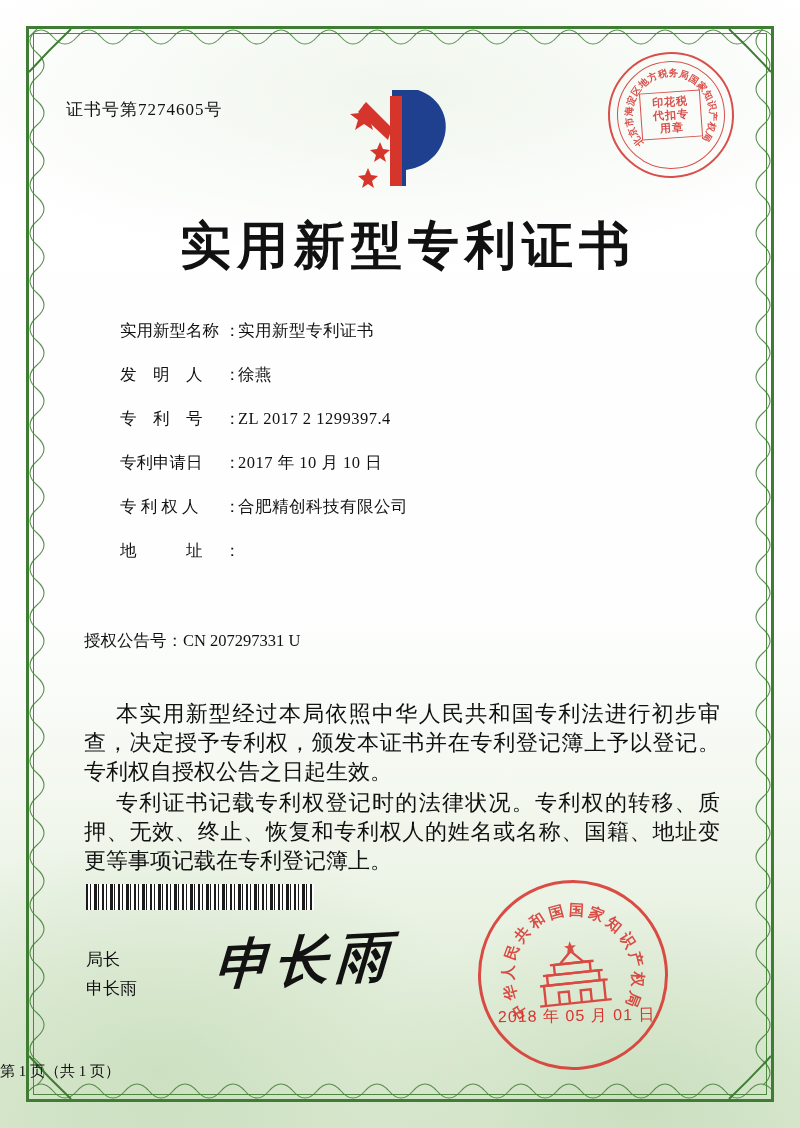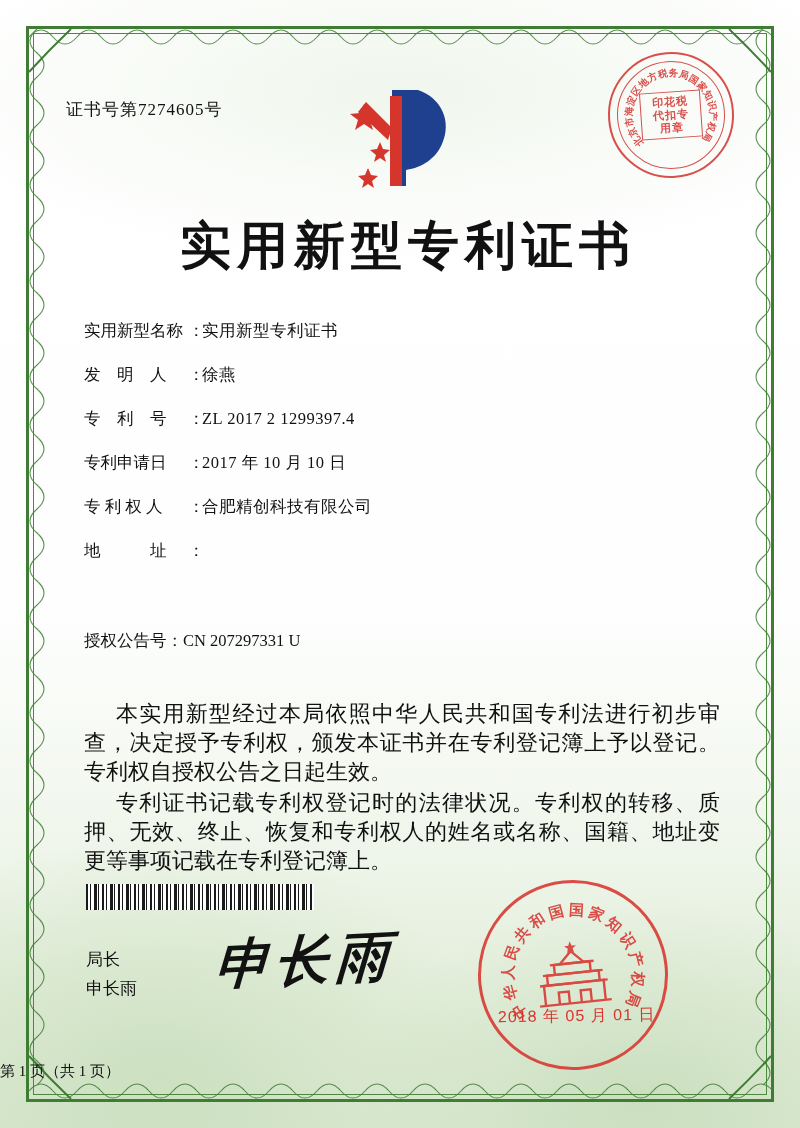--- a/index.html
+++ b/index.html
@@ -172,20 +172,21 @@
   .field-row {
     display: flex;
     align-items: baseline;
     margin-bottom: 27px;
   }
   .field-label {
     width: 104px;
     flex: none;
     letter-spacing: 0px;
     white-space: nowrap;
+    margin-left: 36px;
   }
   .field-label.spread {
     display: inline-block;
     text-align: justify;
   }
   .field-colon { width: 14px; flex: none; }
   .field-value { flex: 1; letter-spacing: 0.5px; }
   .field-value .cont {
     display: block;
     margin-top: 9px;

